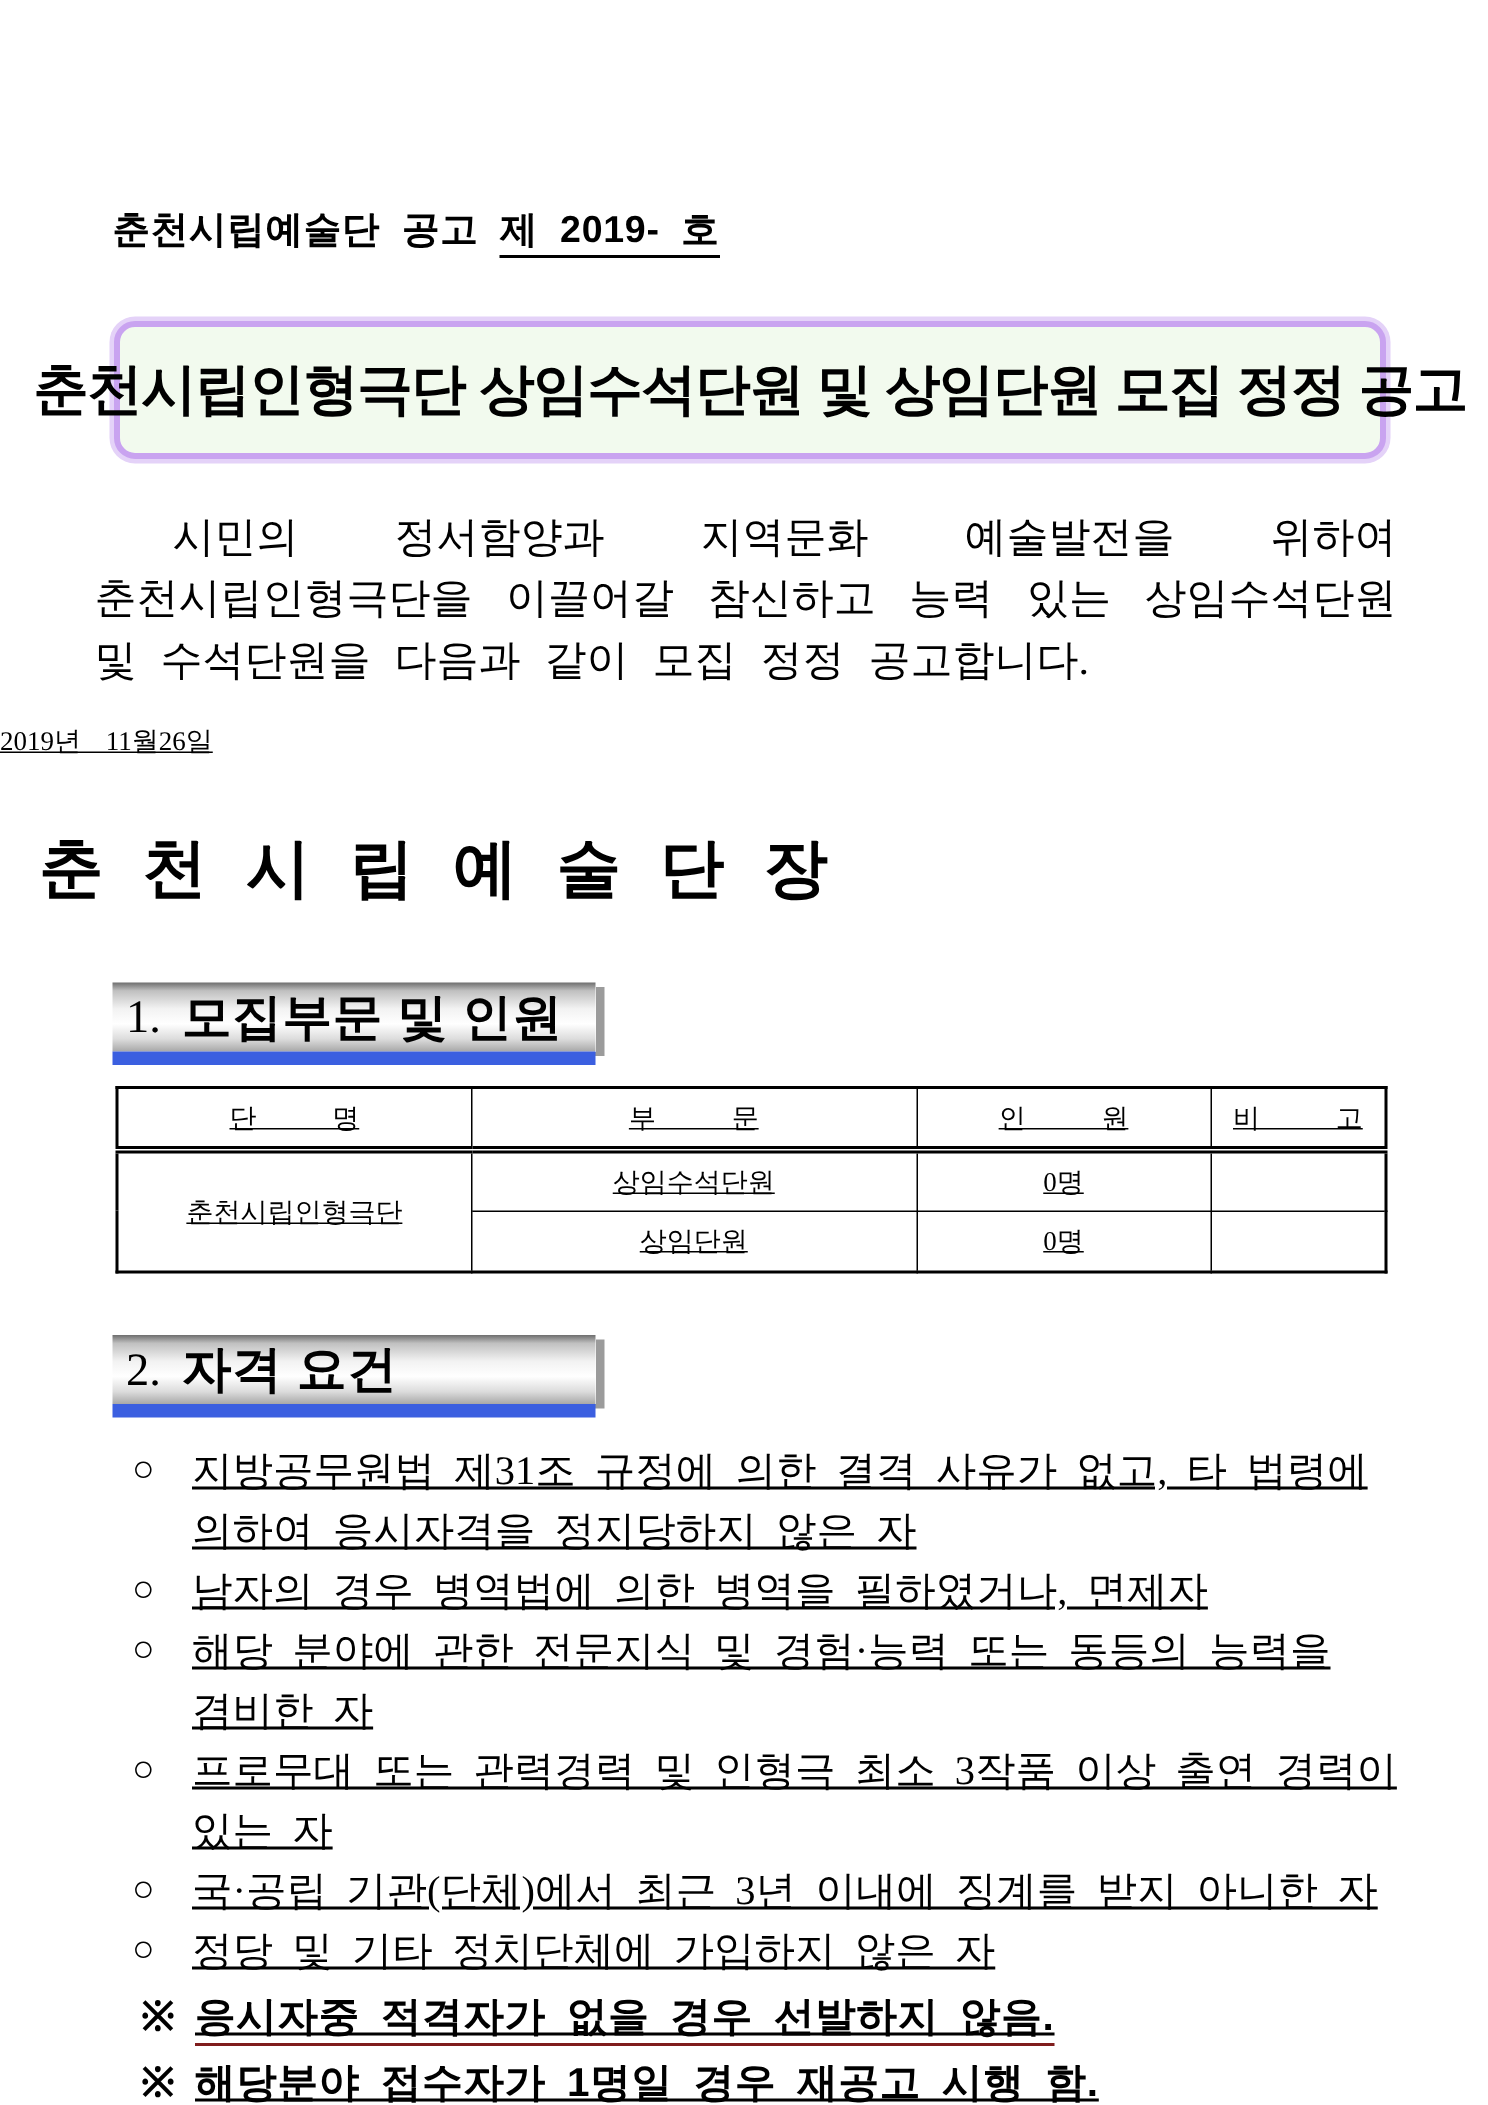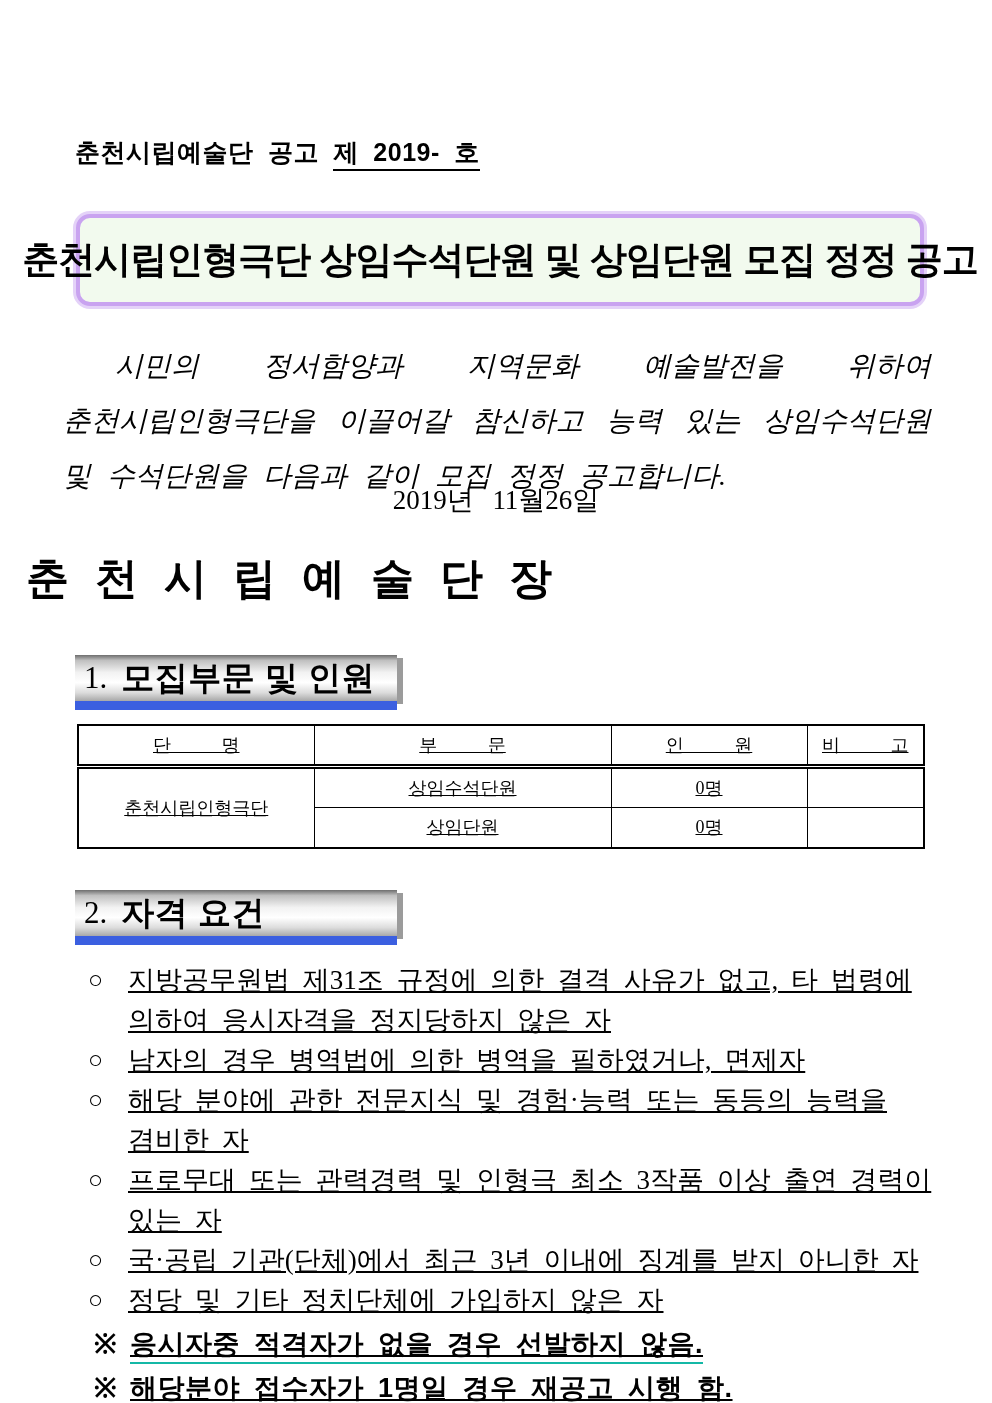--- a/index.html
+++ b/index.html
@@ -27,26 +27,26 @@
     box-shadow:0 0 0 3px #e4d2f8;
     display:flex; align-items:center; justify-content:center;
   }
   .title-box .title {
     font-family:"Liberation Sans", sans-serif;
     font-weight:800; font-size:37px; letter-spacing:-1px; white-space:nowrap;
   }
 
   .intro {
     position:absolute; top:338px; left:63px; width:868px;
-    font-size:28px; line-height:55px; text-indent:52px;
-    text-align:justify; word-spacing:9px; word-break:keep-all;font-style:italic;
+    font-size:28px; line-height:41px; text-indent:52px;
+    text-align:justify; word-spacing:9px; word-break:keep-all;
   }
   .date-line {
     position:absolute; top:482px; left:0; width:100%;
-    text-align:center; font-size:27px; word-spacing:12px;
+    text-align:left; font-size:18px; word-spacing:12px;text-decoration:underline;
   }
   .signature {
     position:absolute; top:550px; left:0; width:100%;
     text-align:left; font-weight:700; font-size:43px;
     letter-spacing:26px; text-indent:26px; white-space:nowrap;
   }
 
   
   .sec { position:absolute; left:75px; width:322px; }
   .sec-1 { top:655px; }
@@ -80,21 +80,21 @@
   .quals { position:absolute; top:960px; left:88px; width:880px; list-style:none; }
   .quals li { display:flex; font-size:27px; line-height:40px; }
   .quals .marker { flex:none; width:40px; font-size:25px; }
   .quals .q-text { flex:1; word-break:keep-all; word-spacing:6px; max-width:820px;text-decoration:underline; }
   .note-item {
     font-family:"Liberation Sans", sans-serif; font-weight:700;
     margin-top:4px;
   }
   .note-item .marker { width:42px; font-size:27px; padding-left:6px; }
   .note-item .q-text { flex:none; max-width:none; }
-  .note-item .underline { border-bottom:2px solid #14b8a6; padding-bottom:3px; letter-spacing:0.5px; }
+  .note-item .underline { border-bottom:2px solid #7f1d1d; padding-bottom:3px; letter-spacing:0.5px; }
 </style>
 </head>
 <body>
 
 <div class="page">
 
   <div class="doc-no">
     <span>춘천시립예술단 공고</span>
     <span class="num">제 2019- 호</span>
   </div>

